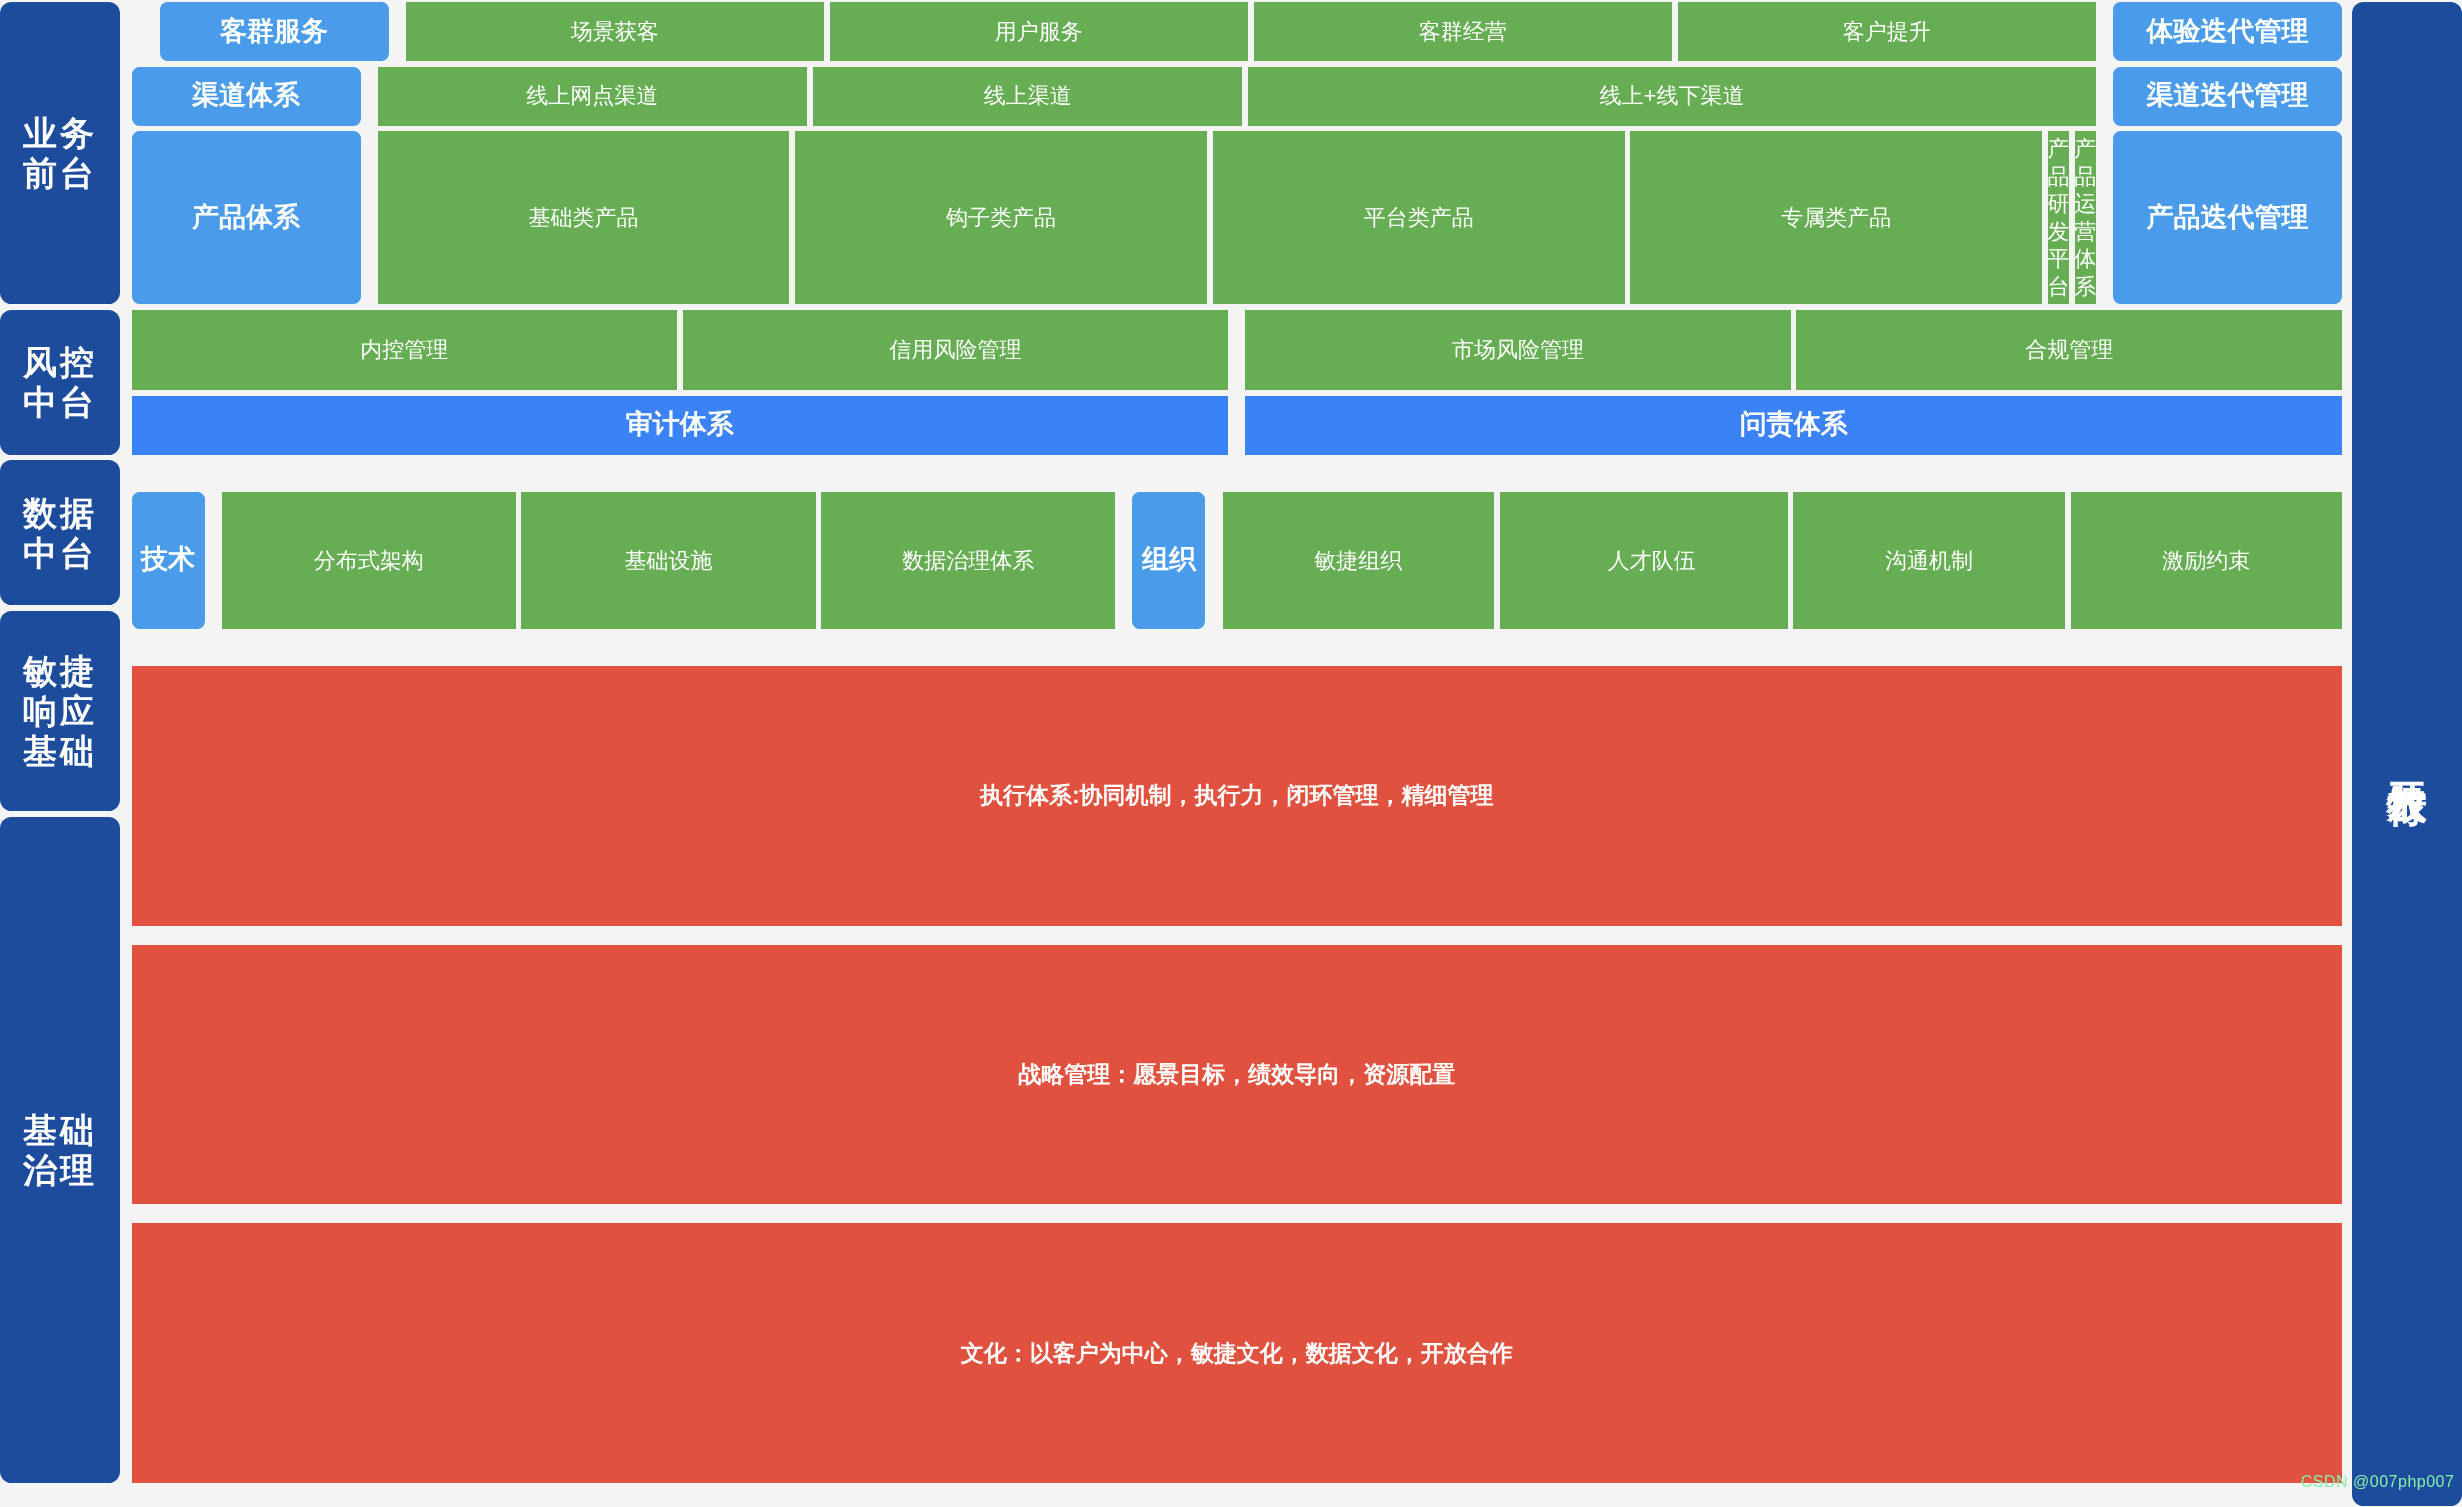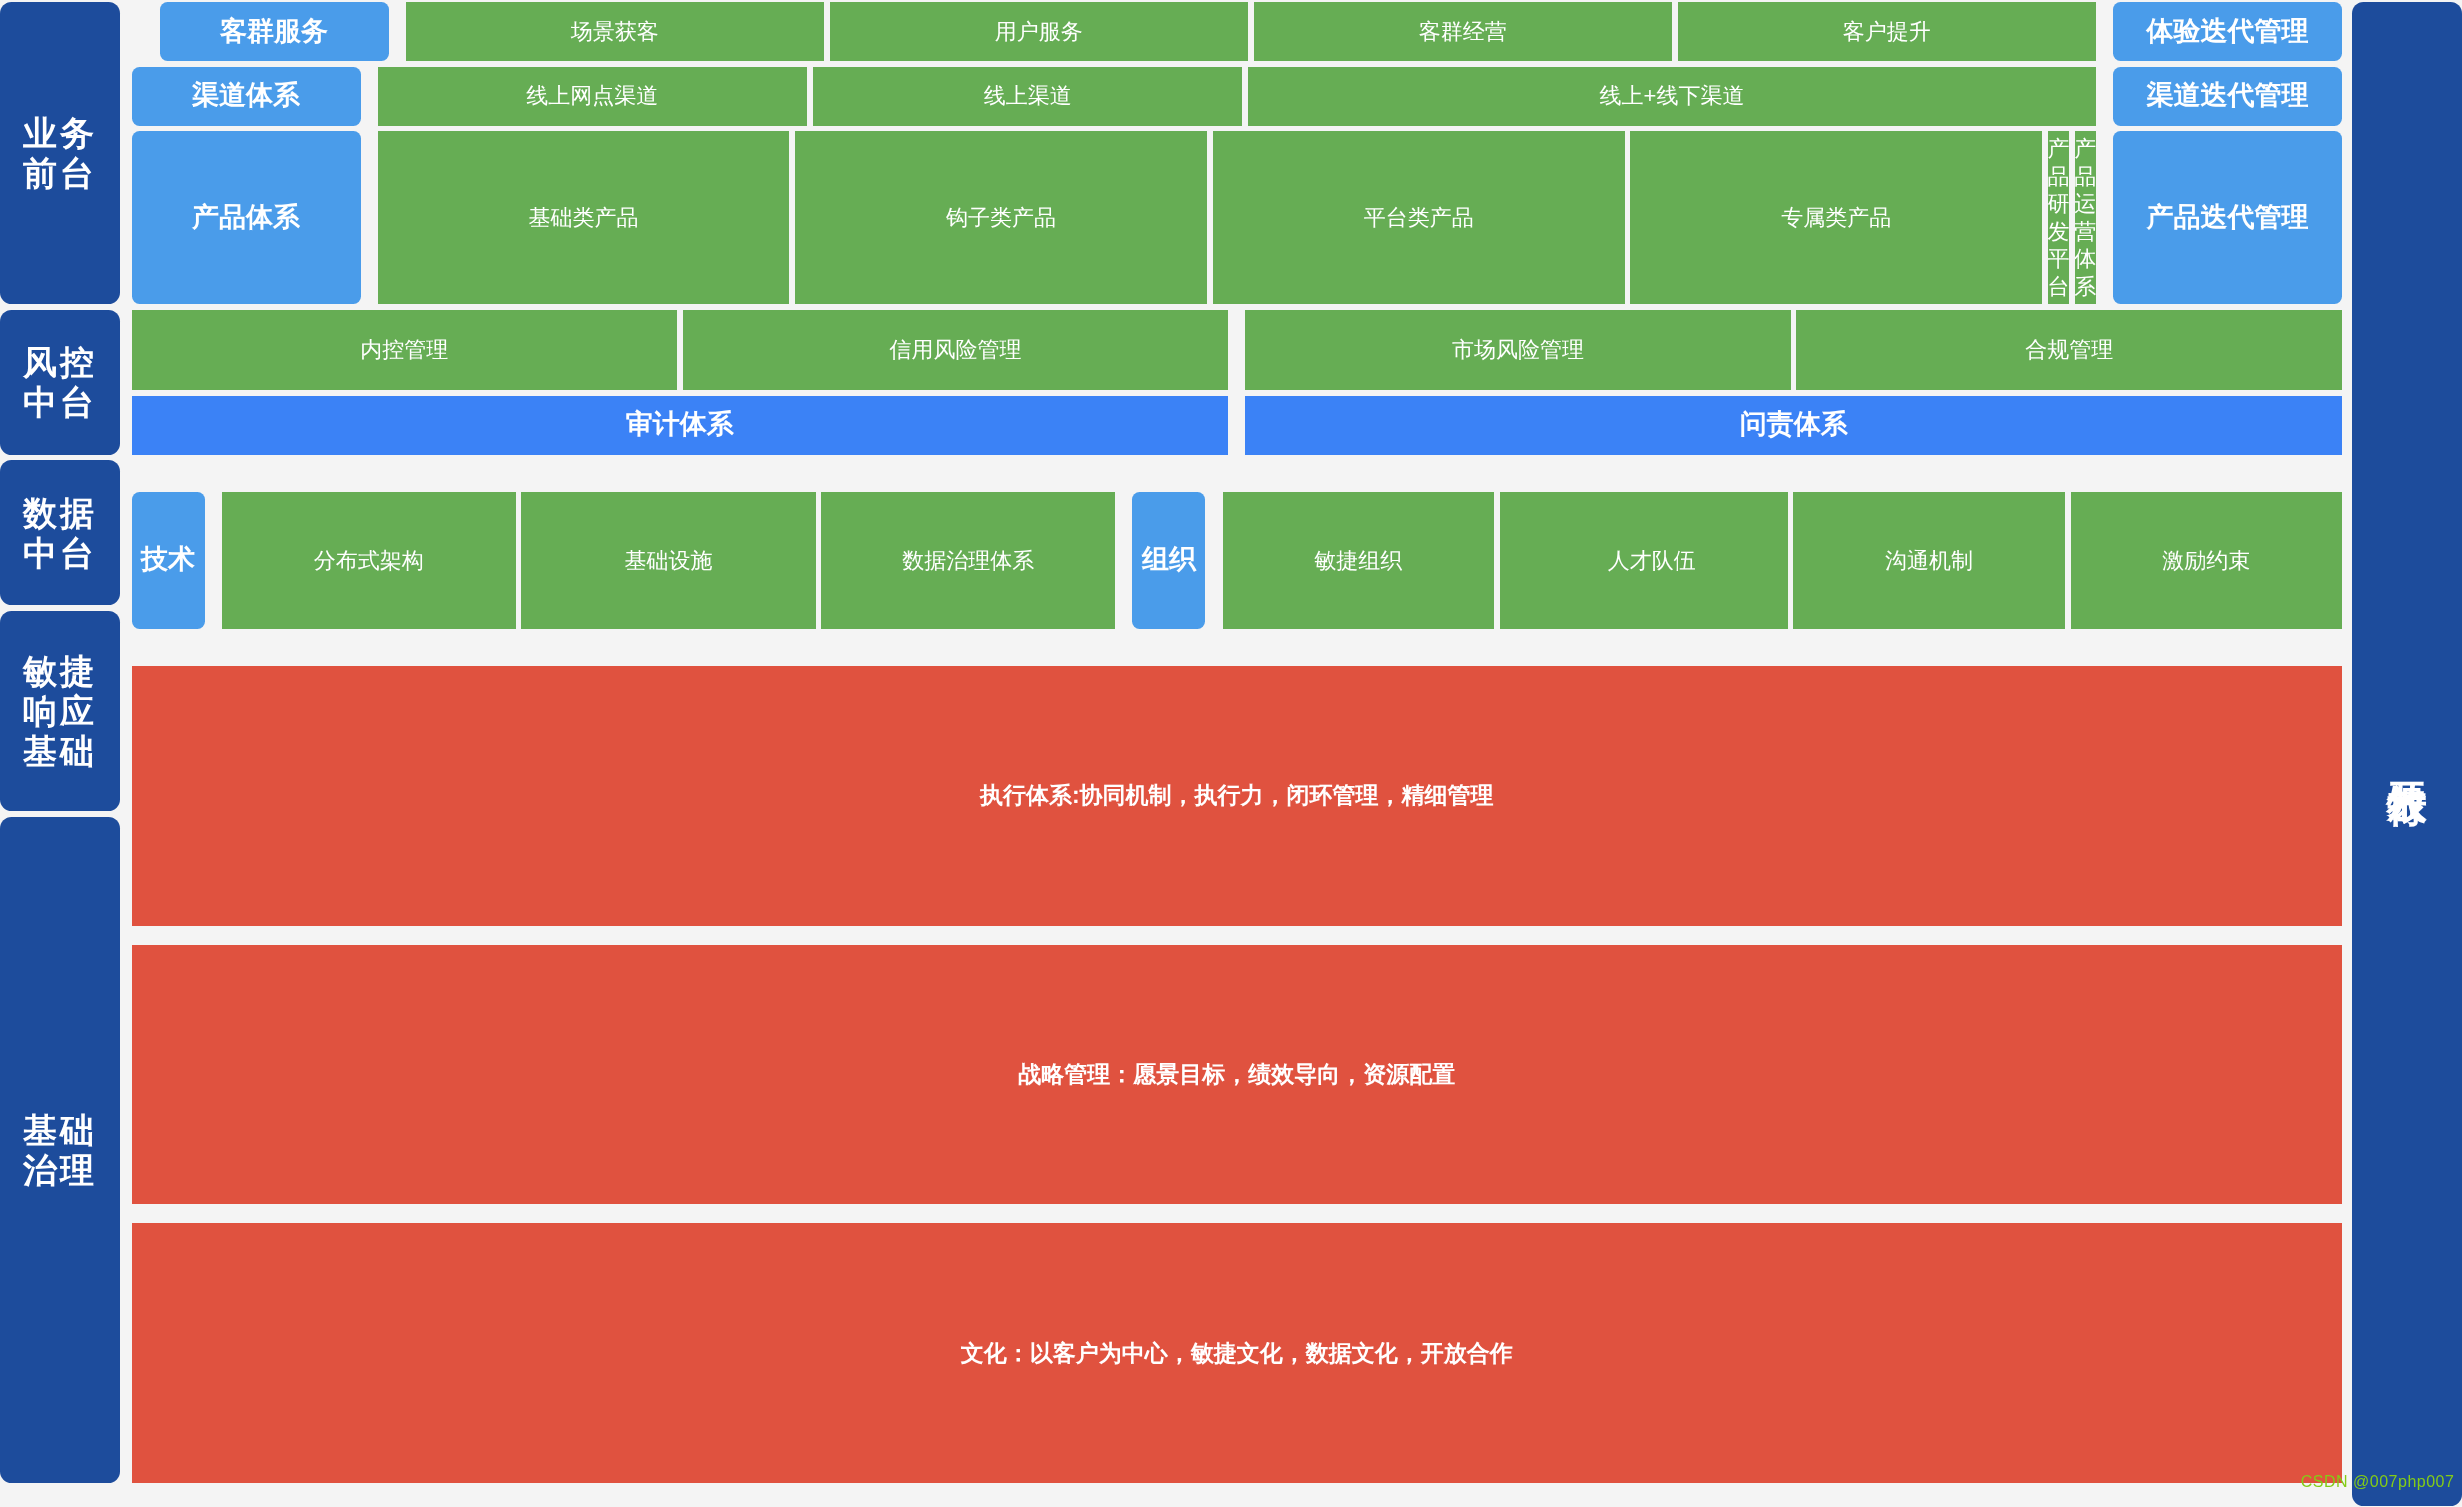--- a/index.html
+++ b/index.html
@@ -131,21 +131,21 @@
     line-height:1.22;
     letter-spacing:1.9px;
     text-align:center;
     writing-mode:vertical-rl;
     text-orientation:upright;
   }
   .watermark{
     position:absolute;
     right:7.6px;bottom:15.3px;
     font-size:16px;
-    color:#84cc16;
+    color:#86efac;
     white-space:nowrap;
     letter-spacing:0.5px;
     font-weight:normal;
   }
 </style>
 </head>
 <body>
 
 <div id="board">
 

